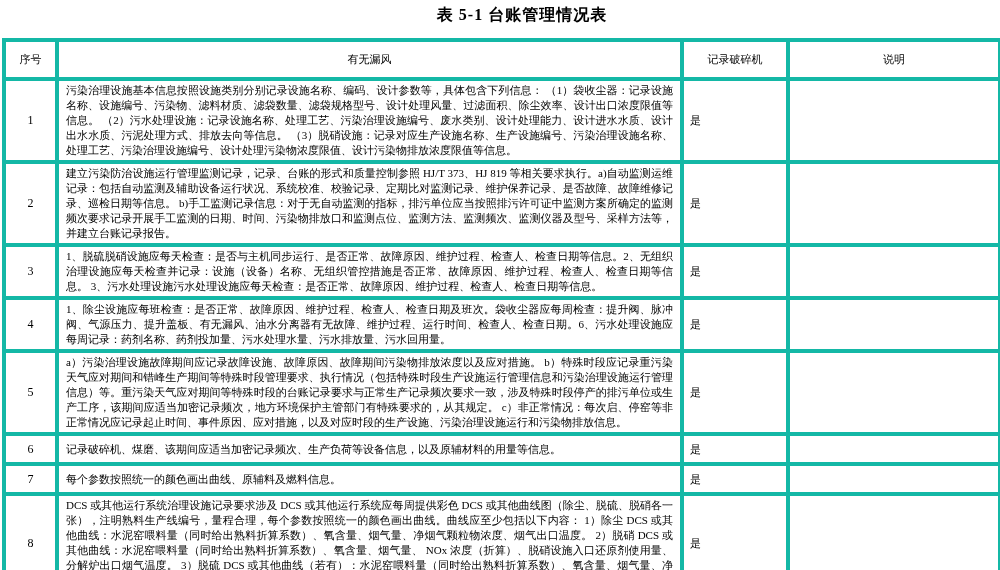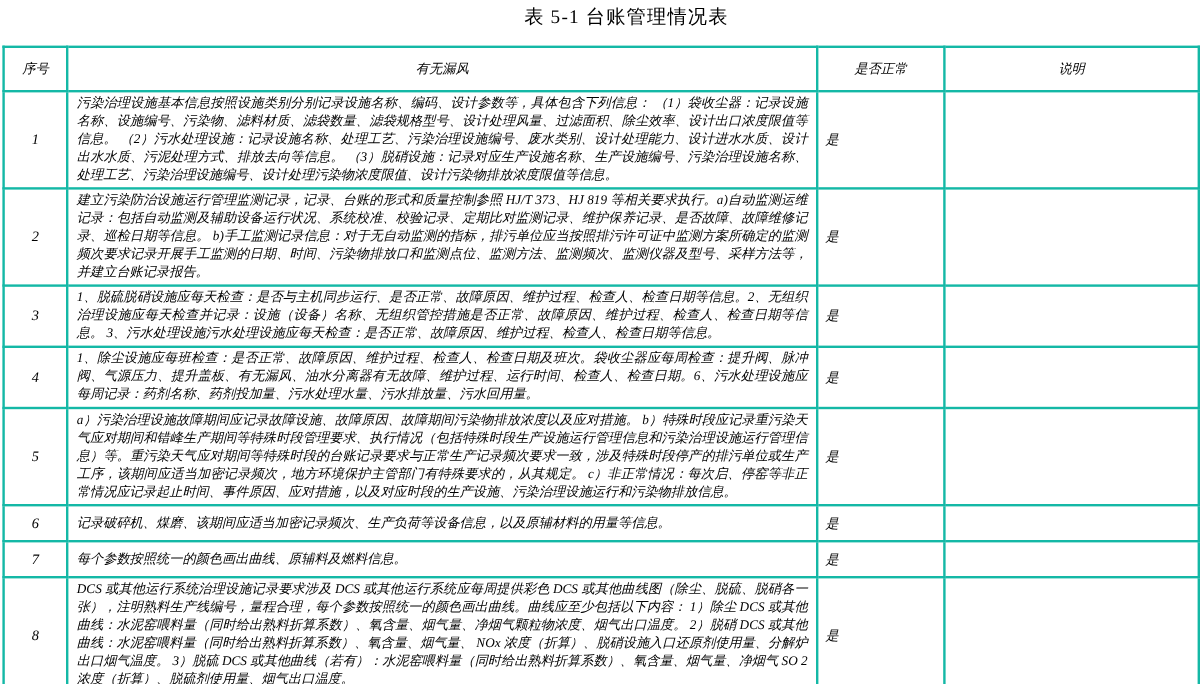--- a/index.html
+++ b/index.html
@@ -6,37 +6,36 @@
   body{
     width:1000px;height:570px;
     color:#000;
     font-family:"Liberation Serif","DejaVu Serif",serif;
     position:relative;
   }
   .doc-title{
     height:38px;
     text-align:center;
     font-size:16px;
-    font-weight:400;
+    font-weight:700;
     line-height:30px;
     letter-spacing:1px;
     margin-left:44px;
   }
   table.doc-table{
     border-collapse:collapse;
     table-layout:fixed;
     width:996px;
     margin-left:2px;
     border:2px solid #000;
   }
   .doc-table th,.doc-table td{
-    border:2px solid #14b8a6;
+    border:4px solid #14b8a6;
     vertical-align:middle;
     word-break:break-all;
-    font-style:italic;
   }
   .doc-table th{
     font-weight:normal;
     font-size:11px;
     height:33px;
     text-align:center;
   }
   col.c-no{width:53px;}
   col.c-content{width:625px;}
   col.c-complete{width:106px;}
@@ -78,21 +77,21 @@
   <colgroup>
     <col class="c-no">
       <col class="c-content">
       <col class="c-complete">
       <col class="c-note">
   </colgroup>
   <thead>
     <tr>
       <th>序号</th>
       <th>有无漏风</th>
-      <th>是否正常</th>
+      <th>记录破碎机</th>
       <th>说明</th>
     </tr>
   </thead>
   <tbody>
     <tr class="r1">
       <td class="cell-no">1</td>
       <td class="cell-content">污染治理设施基本信息按照设施类别分别记录设施名称、编码、设计参数等，具体包含下列信息： （1）袋收尘器：记录设施名称、设施编号、污染物、滤料材质、滤袋数量、滤袋规格型号、设计处理风量、过滤面积、除尘效率、设计出口浓度限值等信息。 （2）污水处理设施：记录设施名称、处理工艺、污染治理设施编号、废水类别、设计处理能力、设计进水水质、设计出水水质、污泥处理方式、排放去向等信息。 （3）脱硝设施：记录对应生产设施名称、生产设施编号、污染治理设施名称、处理工艺、污染治理设施编号、设计处理污染物浓度限值、设计污染物排放浓度限值等信息。</td>
       <td class="cell-complete">是</td>
       <td class="cell-note"></td>
     </tr>

